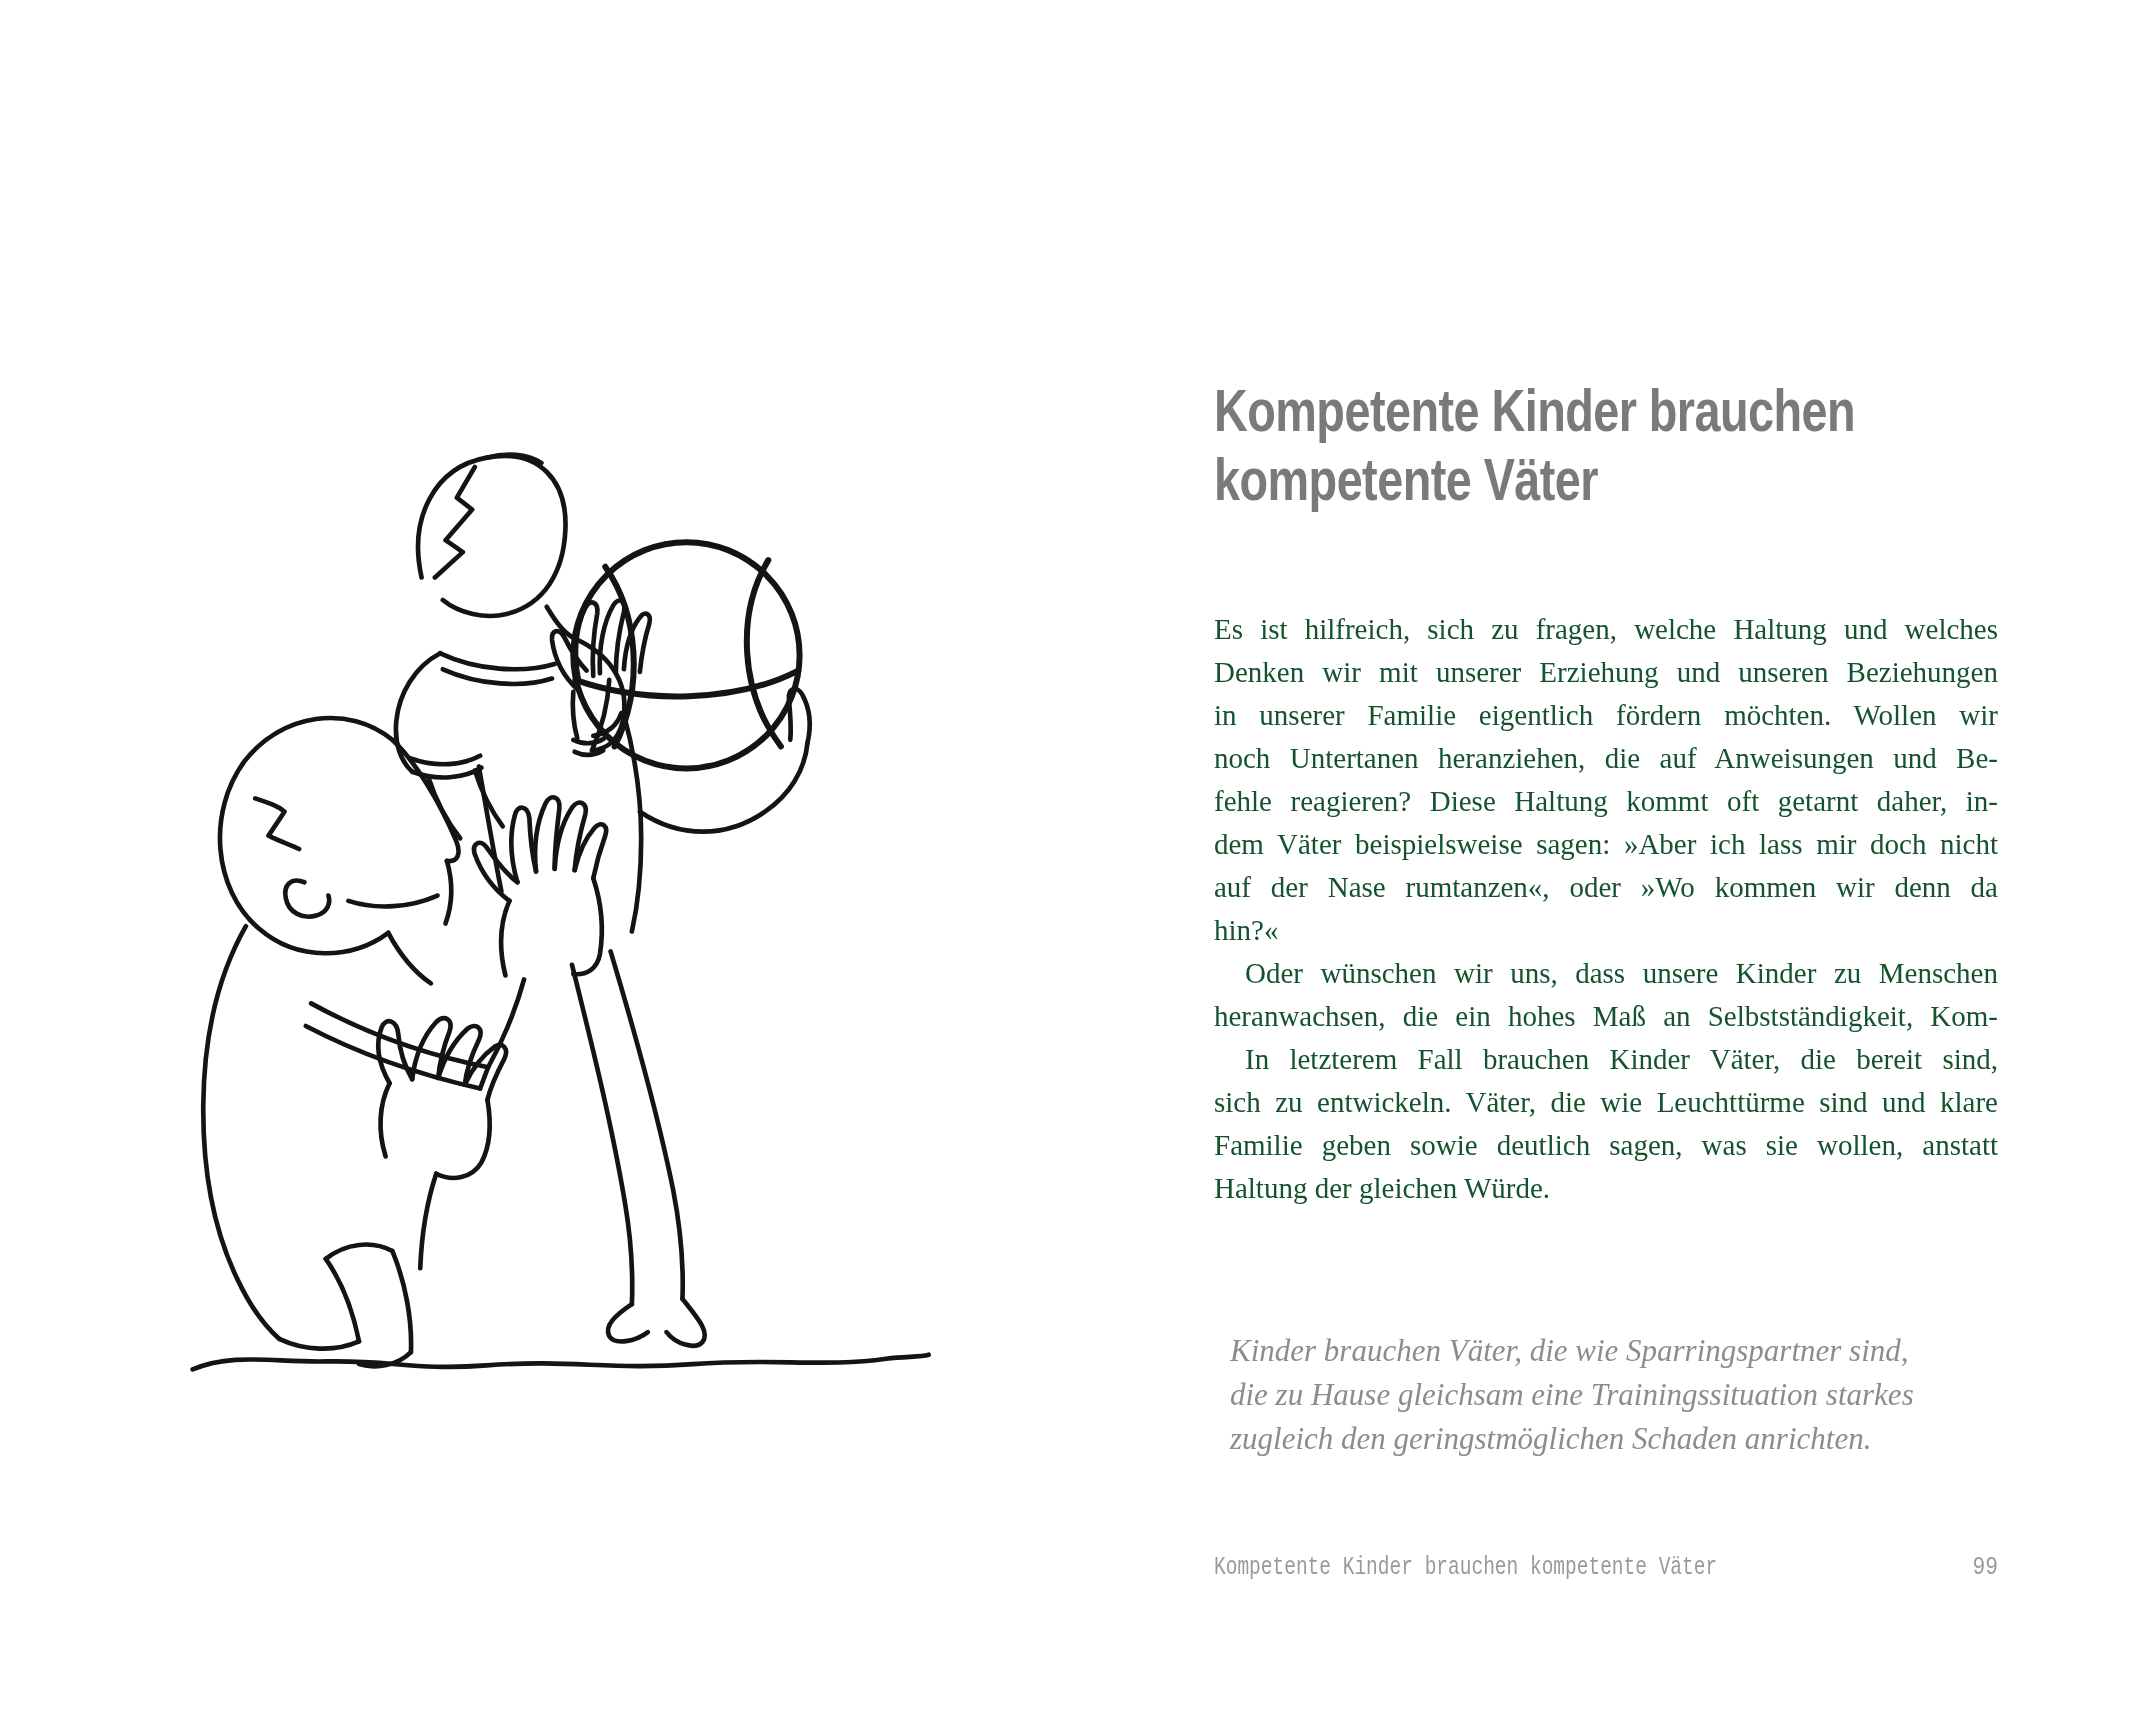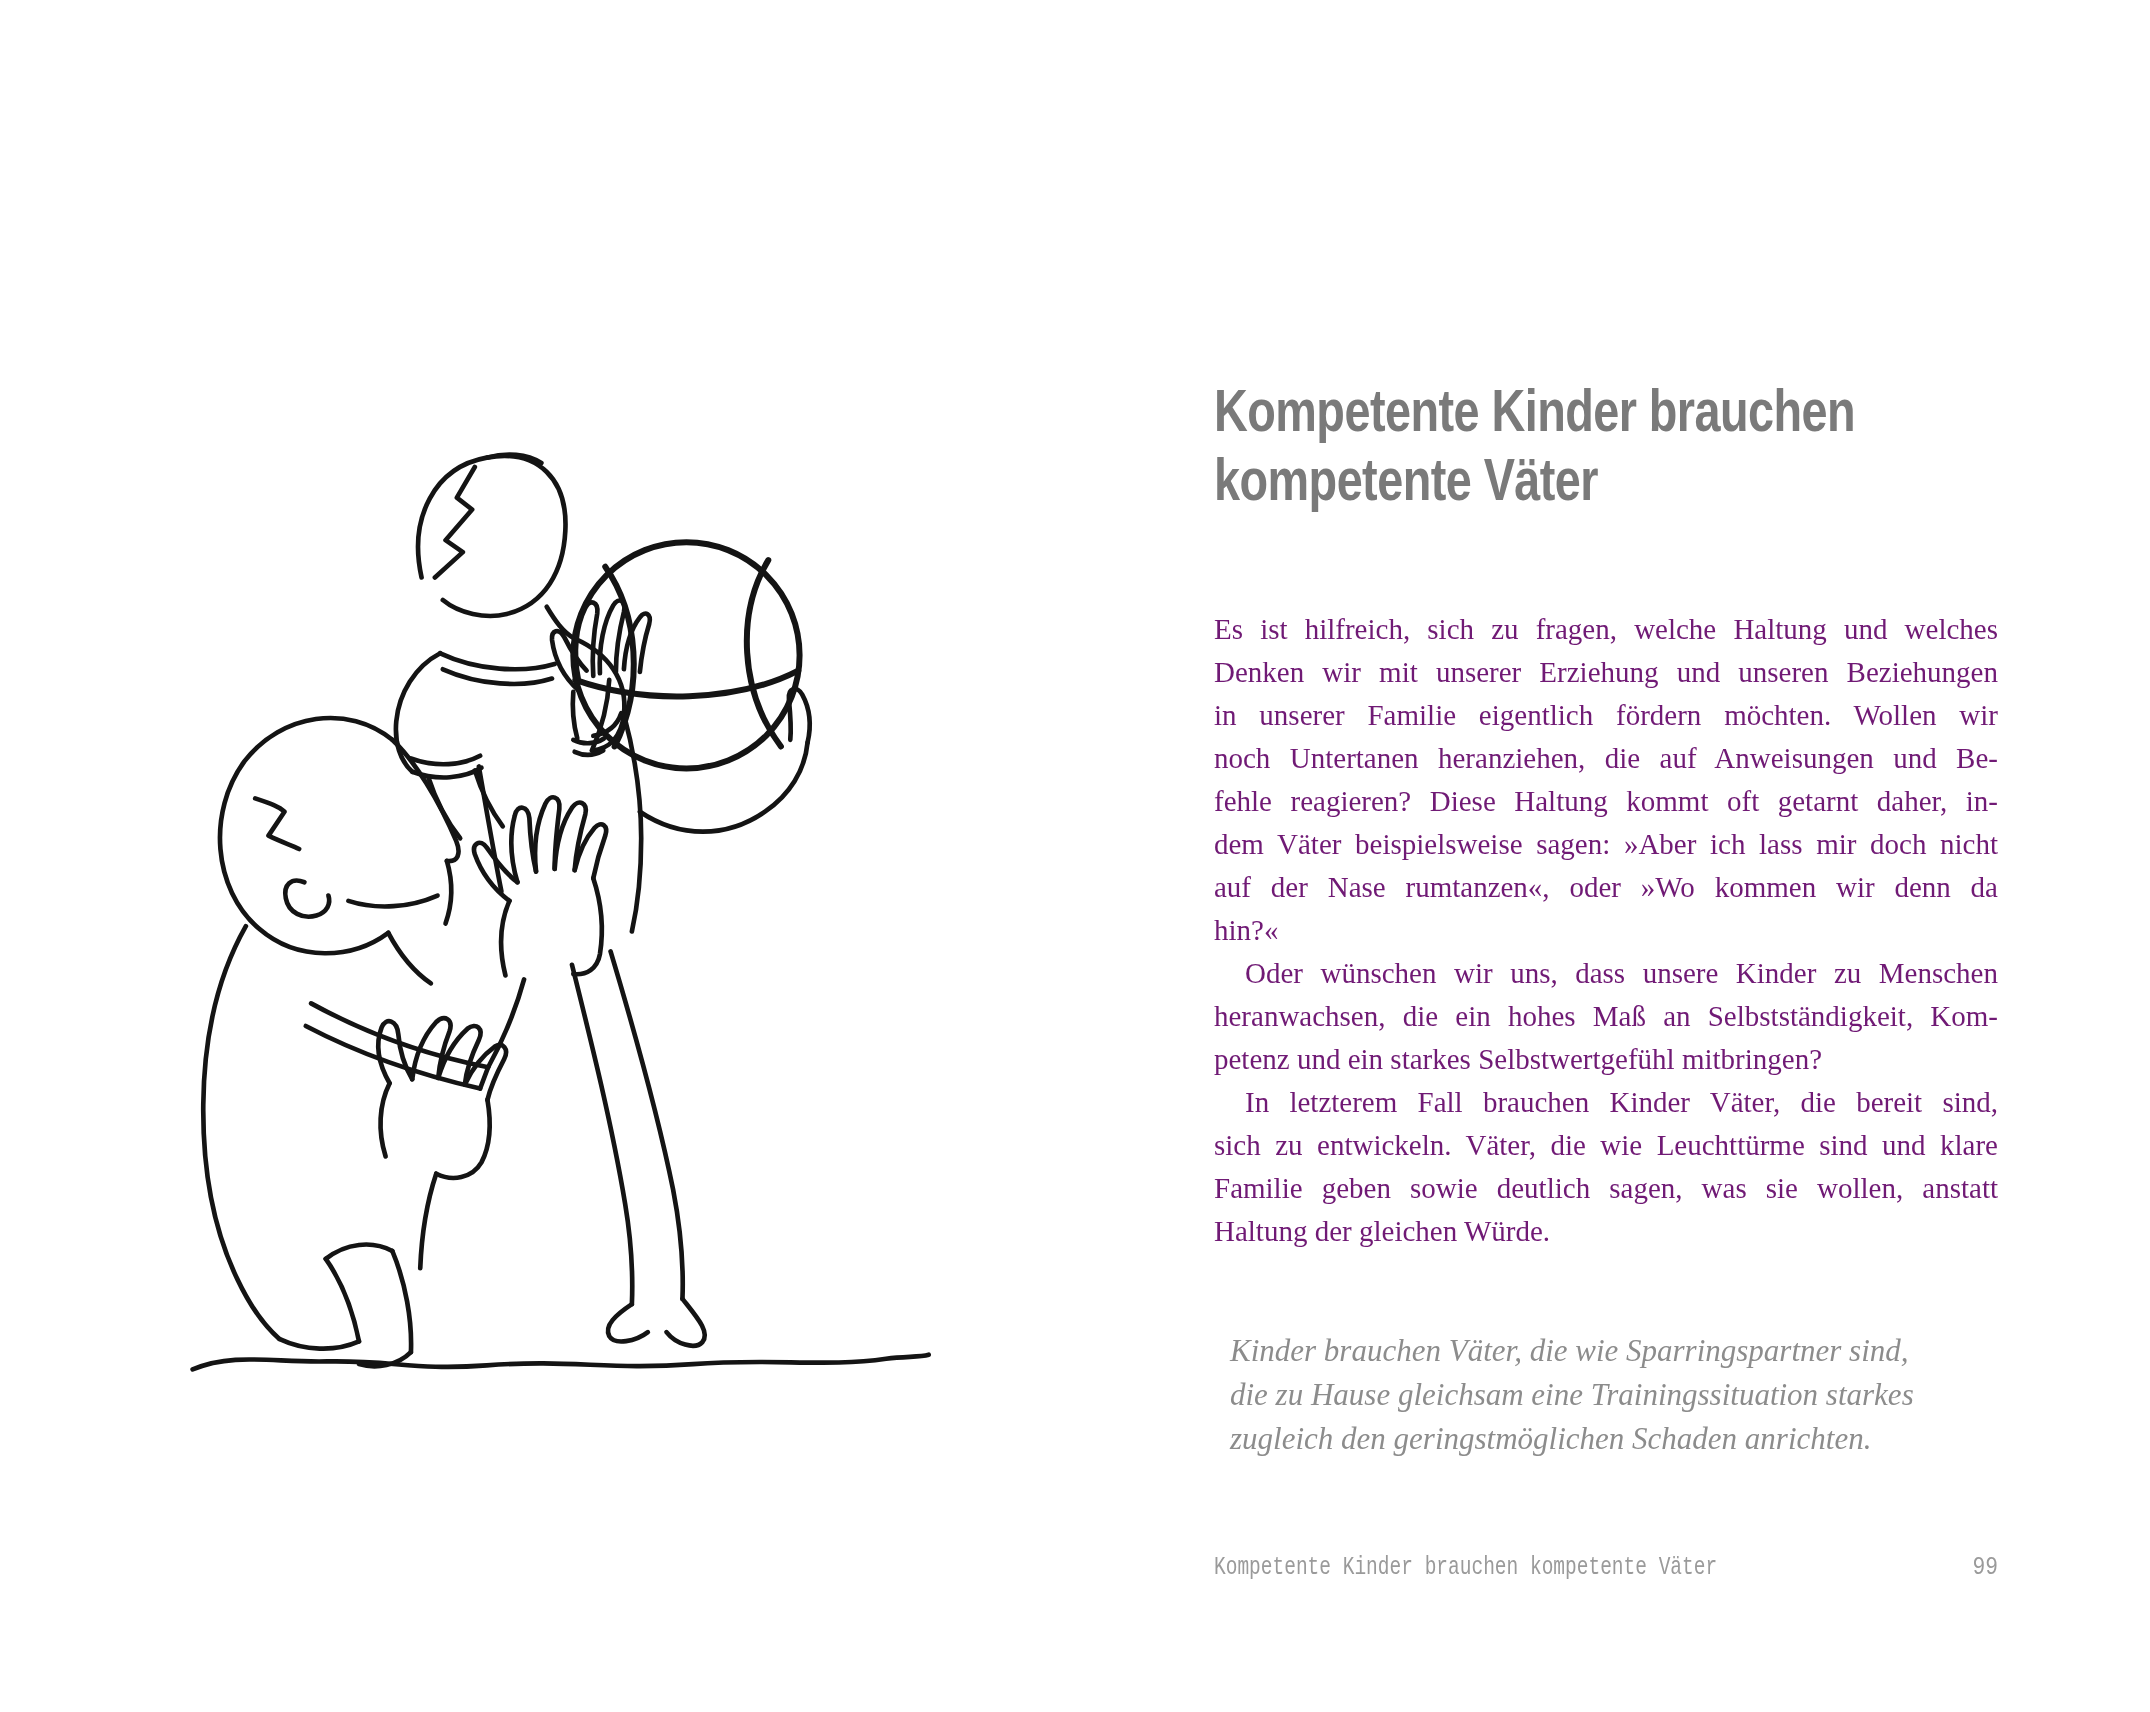--- a/index.html
+++ b/index.html
@@ -51,21 +51,21 @@
     transform-origin: left top;
     white-space: nowrap;
   }
   .body-text {
     position: absolute;
     top: 608px;
     left: 0;
     width: 784px;
     font-size: 29px;
     line-height: 43px;
-    color: #701a75;
+    color: #14532d;
   }
   .para .ln { text-align: justify; text-align-last: justify; }
   .para .ln.last { text-align-last: left; }
   .para.ind .ln:first-child { text-indent: 31px; }
   .quote {
     position: absolute;
     top: 1329px;
     left: 16px;
     width: 784px;
     font-style: italic;
@@ -226,21 +226,20 @@
           <div class="ln">in unserer Familie eigentlich fördern möchten. Wollen wir</div>
           <div class="ln">noch Untertanen heranziehen, die auf Anweisungen und Be-</div>
           <div class="ln">fehle reagieren? Diese Haltung kommt oft getarnt daher, in-</div>
           <div class="ln">dem Väter beispielsweise sagen: »Aber ich lass mir doch nicht</div>
           <div class="ln">auf der Nase rumtanzen«, oder »Wo kommen wir denn da</div>
           <div class="ln last">hin?«</div>
         </div>
       <div class="para ind">
           <div class="ln">Oder wünschen wir uns, dass unsere Kinder zu Menschen</div>
           <div class="ln">heranwachsen, die ein hohes Maß an Selbstständigkeit, Kom-</div>
-          <div class="ln last">petenz und ein starkes Selbstwertgefühl mitbringen?</div>
         </div>
       <div class="para ind">
           <div class="ln">In letzterem Fall brauchen Kinder Väter, die bereit sind,</div>
           <div class="ln">sich zu entwickeln. Väter, die wie Leuchttürme sind und klare</div>
           <div class="ln">Familie geben sowie deutlich sagen, was sie wollen, anstatt</div>
           <div class="ln last">Haltung der gleichen Würde.</div>
         </div>
     </div>
 
     <div class="quote">

